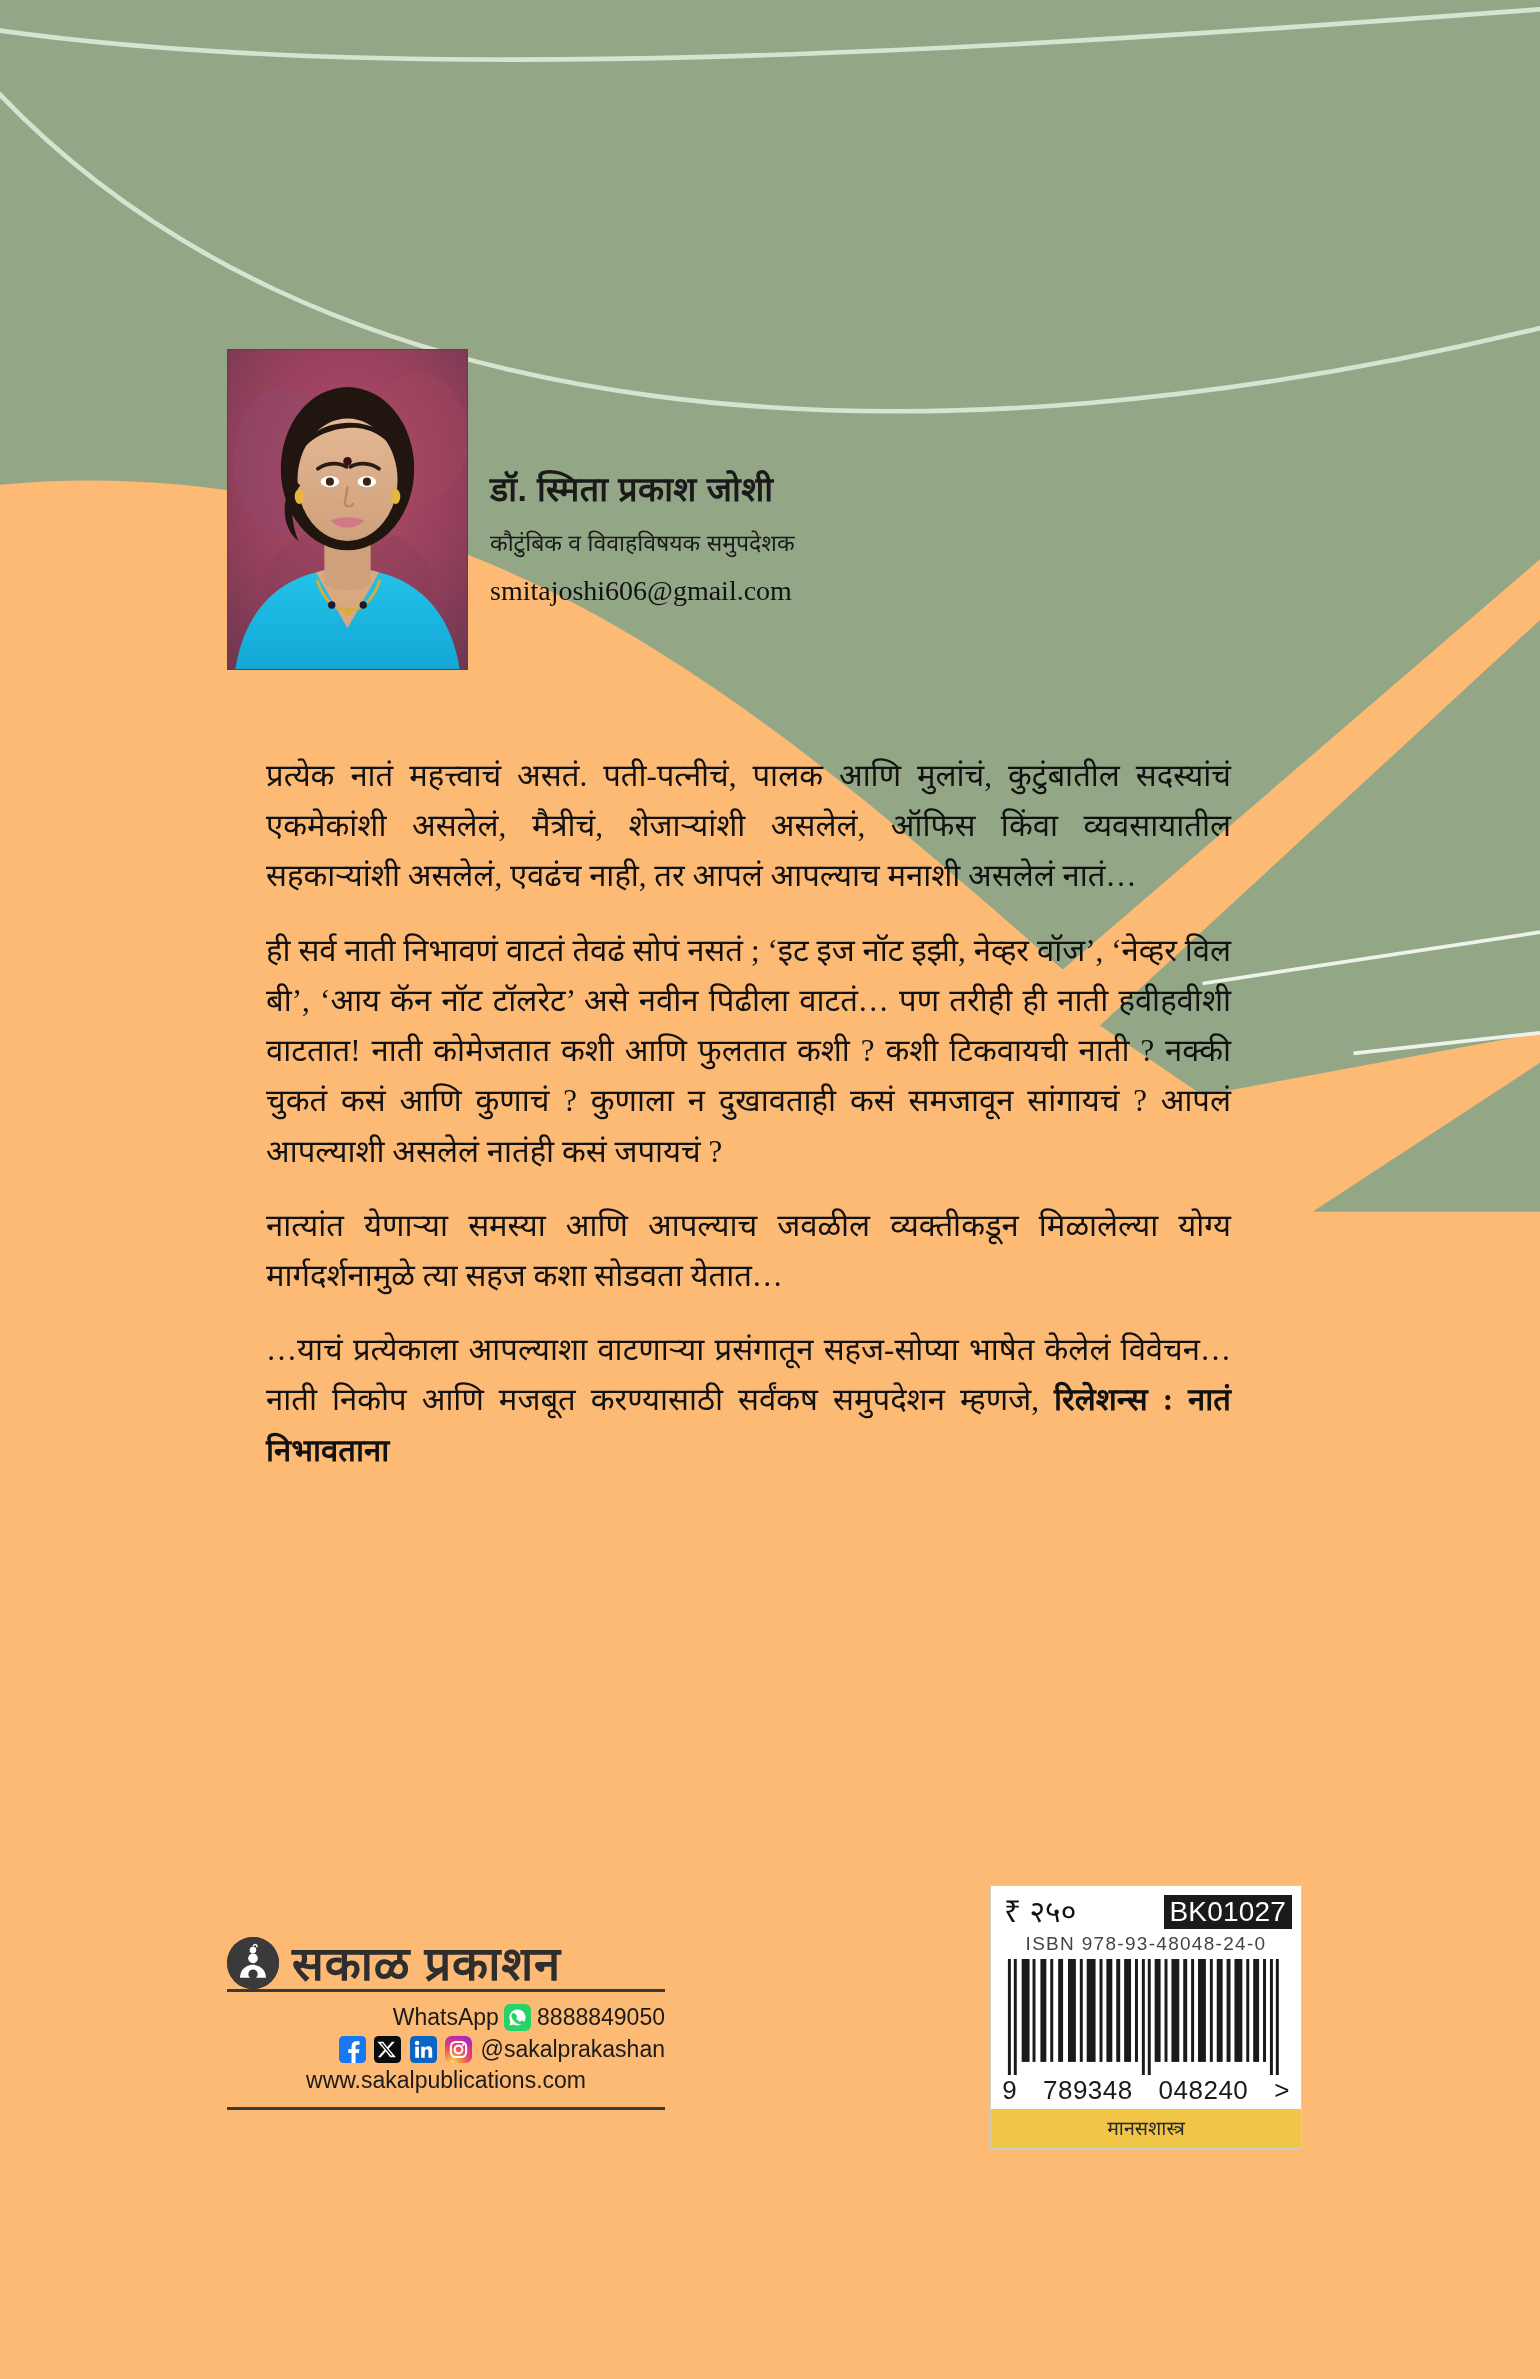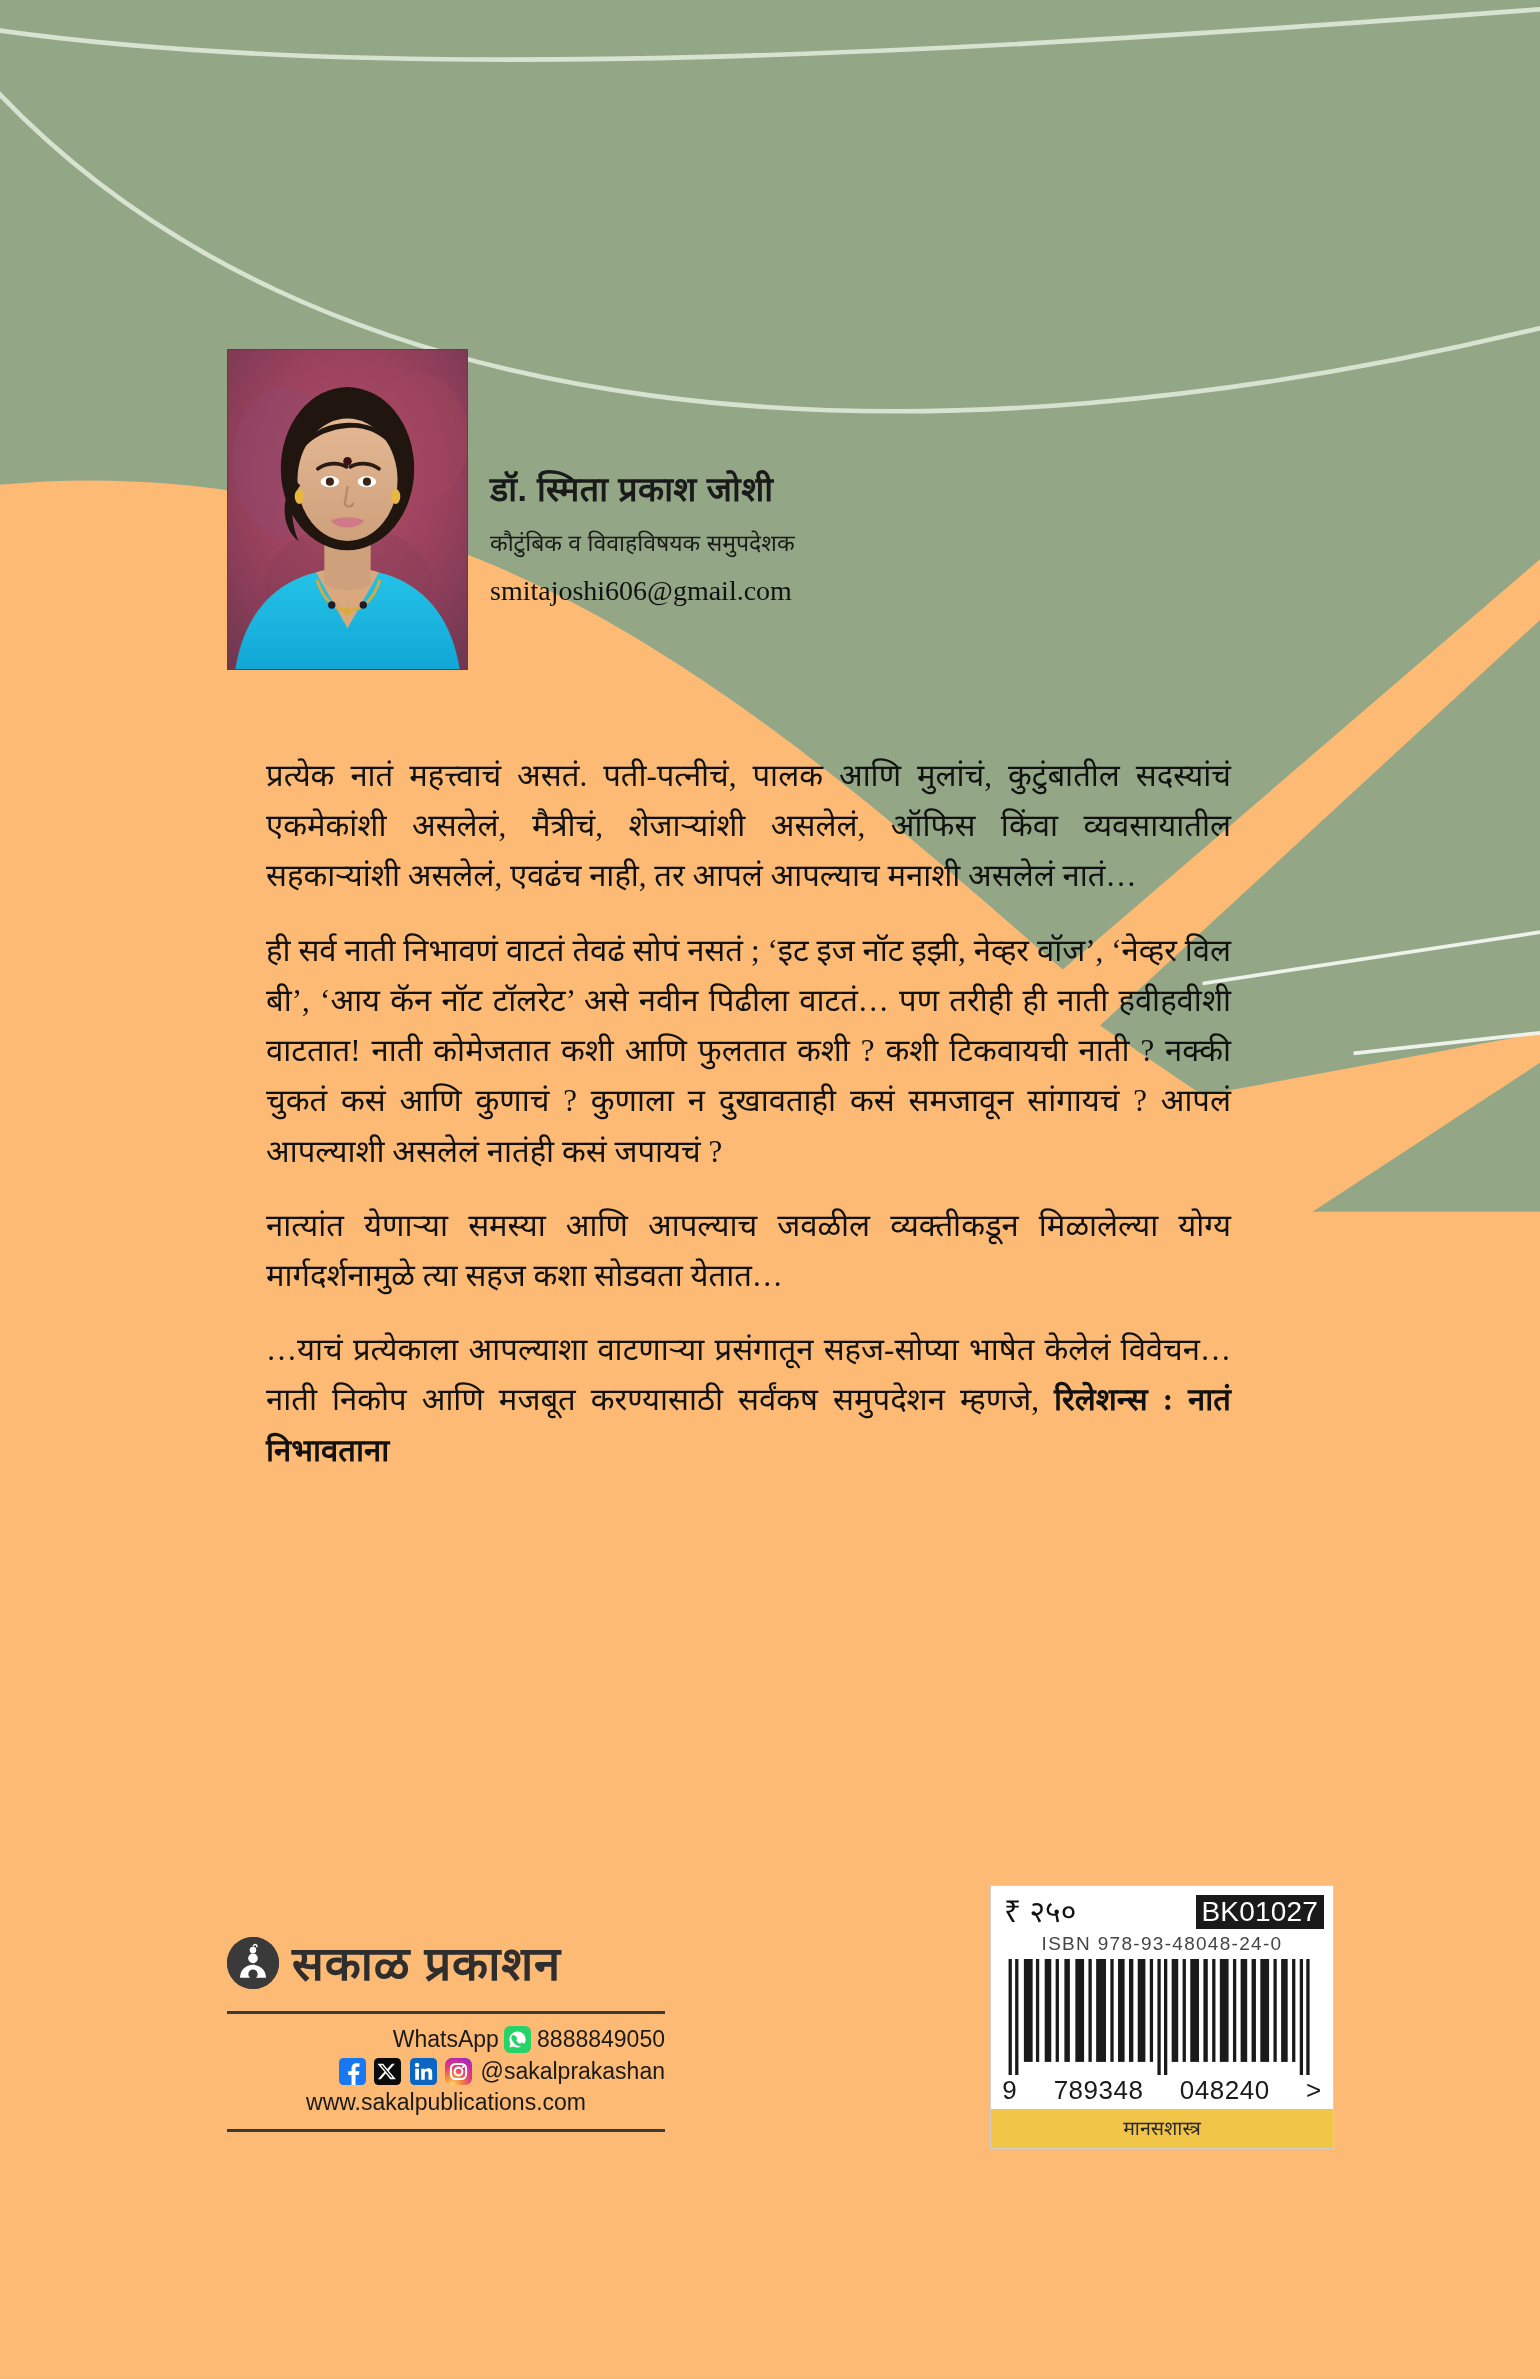--- a/index.html
+++ b/index.html
@@ -89,21 +89,21 @@
   
   #publisher{
     position:absolute;
     left:227px; top:1937px;
     width:438px;
   }
   #pub-logo-row{
     display:flex;
     align-items:center;
     gap:13px;
-    padding-bottom:22px;
+    padding-bottom:0;
   }
   #pub-emblem{
     width:52px;height:52px;border-radius:50%;
     background:#3a3a3a;
     position:relative;
     flex:0 0 auto;
   }
   #pub-emblem svg{position:absolute;left:0;top:0;}
   #pub-name{
     font-family:"Liberation Sans", sans-serif;
@@ -138,21 +138,21 @@
     font-size:23px;
     color:#1a1a1a;
     text-align:center;
     margin:3.7px 0 7.5px 0;
   }
 
   
   #barcode-block{
     position:absolute;
     left:990px; top:1885px;
-    width:344px;
+    width:312px;
     border:1.9px solid #cfcfcf;
     background:#ffffff;
     box-sizing:border-box;
   }
   #bc-top{
     display:flex;
     align-items:flex-start;
     justify-content:space-between;
     padding:9.3px 9.3px 0 13px;
   }

